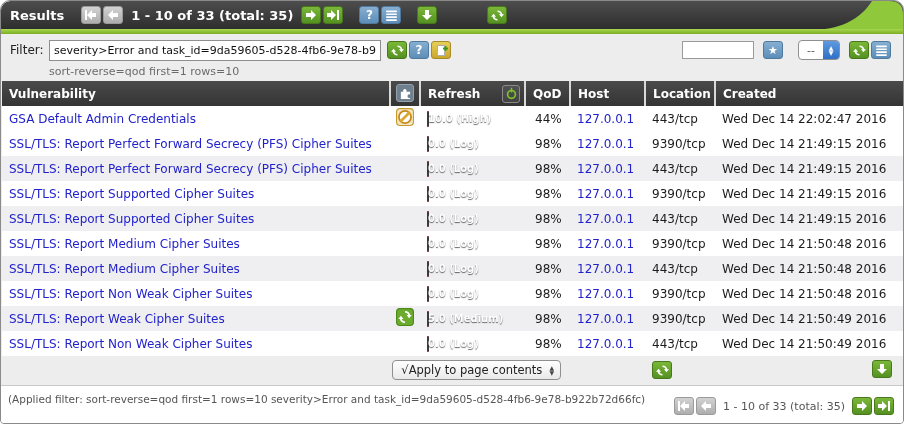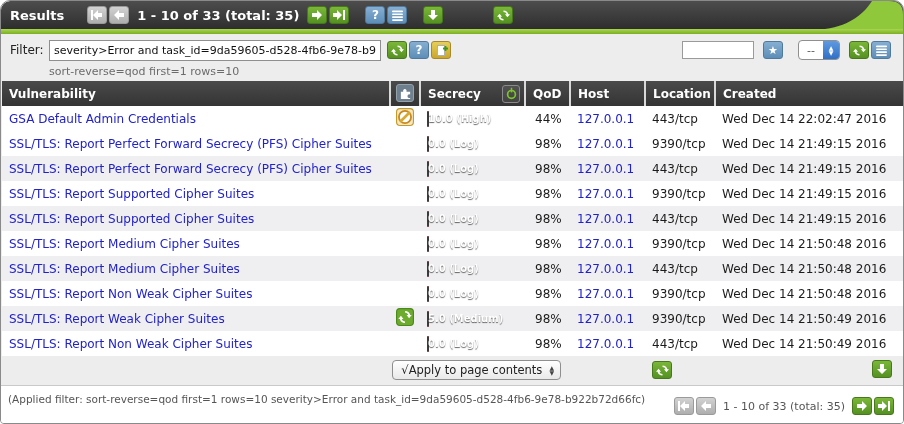--- a/index.html
+++ b/index.html
@@ -7,21 +7,21 @@
   .window { position:relative; width:904px; height:424px; background:#ededed;
             border:1px solid #8a8a8a; border-radius:10px 10px 4px 4px; overflow:hidden; }
 
   
   .titlebar { position:absolute; left:0; top:0; width:100%; height:28px;
               background:linear-gradient(#4d4d4d,#2e2e2e); border-radius:9px 0 0 0;
               display:flex; align-items:center; padding-left:9px; color:#fff; }
   .greenstrip { position:absolute; left:0; top:28px; width:100%; height:5px;
                 background:linear-gradient(#a8d64f,#7cae22); }
   .swoosh { position:absolute; right:0; top:0; width:78px; height:28px; }
-  .tb-title { font-weight:bold; font-size:13px; margin-right:22px; }
+  .tb-title { font-weight:bold; font-size:13px; margin-right:16px; }
   .tb-pag { font-weight:bold; font-size:13px; margin:0 7px; }
   .ibtn { display:inline-flex; align-items:center; justify-content:center;
           width:20px; height:18px; border-radius:3px; margin:0 1px; cursor:pointer;
           font-size:12px; font-weight:bold; color:#fff; flex:0 0 auto; }
   .ibtn.green { background:linear-gradient(#7ab738,#549121); border:1px solid #47791c; }
   .ibtn.blue  { background:linear-gradient(#86aed1,#5d8eb8); border:1px solid #4f7a9e; }
   .ibtn.gray  { background:linear-gradient(#d2d2d2,#aeaeae); border:1px solid #9a9a9a; }
   .ibtn.gold  { background:linear-gradient(#e6cf58,#caa72c); border:1px solid #a8892a; }
   .gap8 { width:8px; } .gap14 { width:14px; } .gap40 { width:40px; }
 
@@ -230,21 +230,21 @@
           <td>Vulnerability</td>
           <td class="cell-center">
             <span class="puzzle-box">
               <svg width="13" height="13" viewBox="0 0 14 14">
                   <path d="M2 5h2.6a1.9 1.9 0 1 1 3.4 0H12v3.2a1.9 1.9 0 1 0 0 3.3V13H2z" fill="#fff"></path>
                 </svg>
             </span>
           </td>
           <td>
             <span class="sev-head">
-              <span>Secrecy</span>
+              <span>Refresh</span>
               <span class="mini-box">
                 <svg width="13" height="13" viewBox="0 0 14 14">
                     <circle cx="7" cy="8" r="4.2" fill="none" stroke="#7ec32c" stroke-width="1.8"></circle>
                     <rect x="6.2" y="0.8" width="1.6" height="5" fill="#7ec32c"></rect>
                   </svg>
               </span>
             </span>
           </td>
           <td>QoD</td>
           <td>Host</td>

